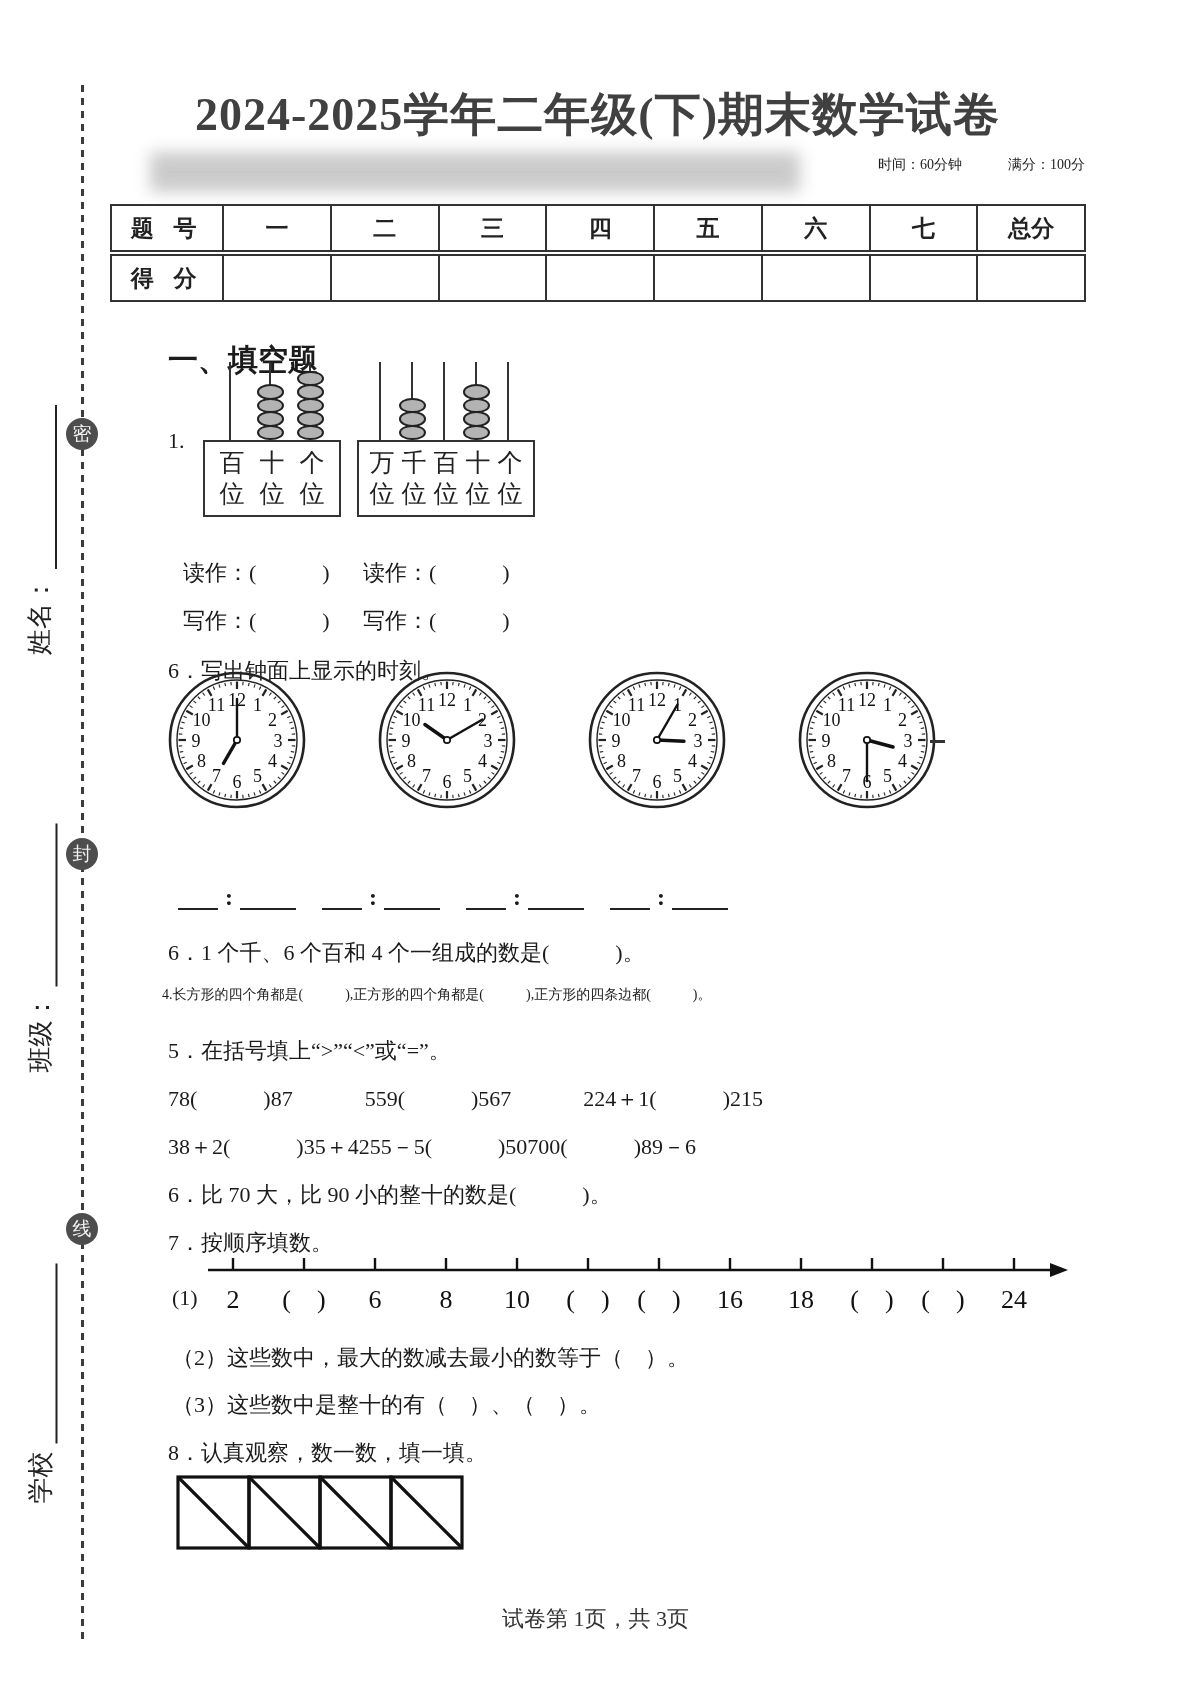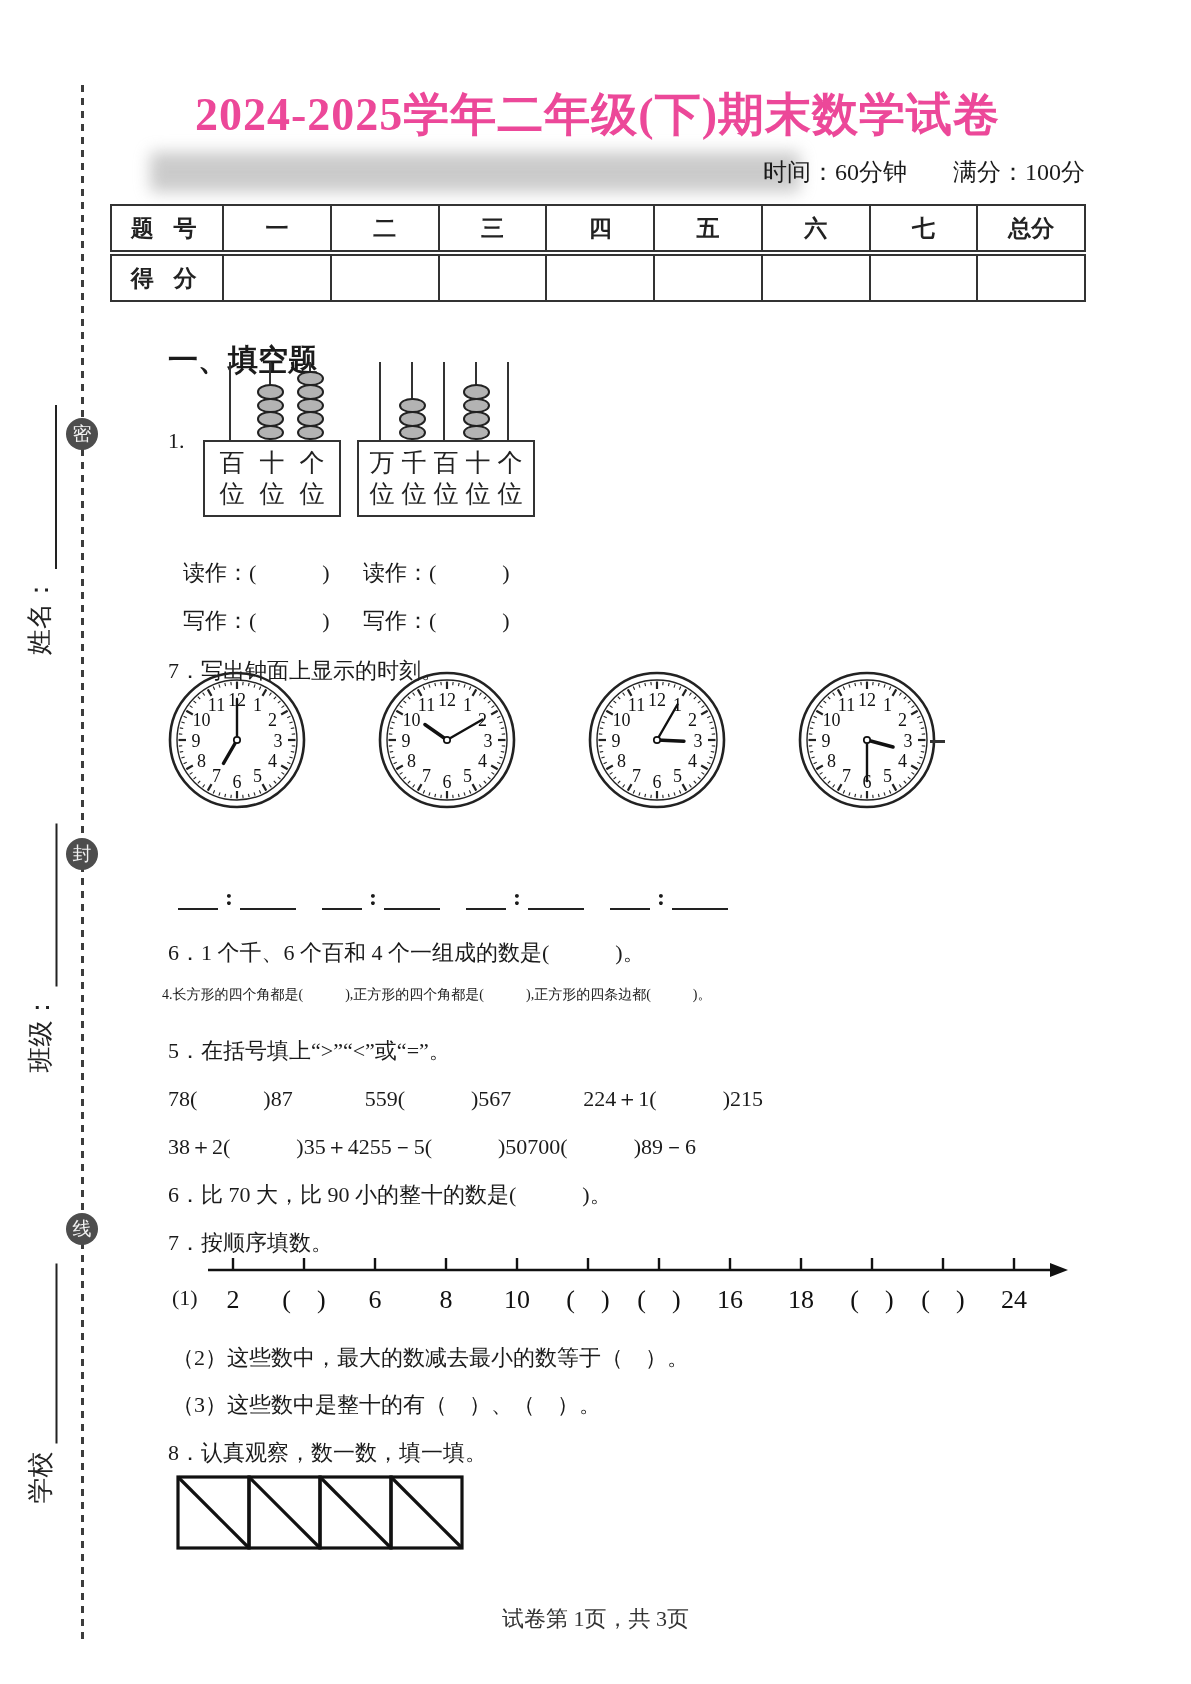--- a/index.html
+++ b/index.html
@@ -11,24 +11,24 @@
   
   #seal-line{position:absolute;left:81px;top:85px;width:2.5px;height:1560px;
     background:repeating-linear-gradient(#3c3c3c 0 7px,transparent 7px 13px);}
   .seal-circle{position:absolute;left:66px;width:32px;height:32px;border-radius:50%;
     background:#4d4d4d;color:#f2f2f2;font-size:19px;line-height:32px;text-align:center;}
   .vfield{position:absolute;transform:rotate(-90deg);white-space:nowrap;
     font-size:26px;color:#222;display:flex;align-items:flex-end;gap:8px;height:34px;}
   .vblank{display:inline-block;border-bottom:2.5px solid #222;height:22px;}
   
   #exam-title{left:110px;top:84px;width:975px;text-align:center;
-    font-size:46px;font-weight:bold;letter-spacing:1px;color:#ec4899;}
+    font-size:46px;font-weight:bold;letter-spacing:1px;color:#404040;}
   #blur-strip{left:150px;top:152px;width:650px;height:40px;background:#979797;
     opacity:.5;filter:blur(8px);border-radius:4px;}
-  #time-row{left:110px;top:156px;width:975px;text-align:right;font-size:24px;}
+  #time-row{left:110px;top:156px;width:975px;text-align:right;font-size:14px;}
   #time-row span{margin-left:46px;}
   
   #score-table-wrap{left:110px;top:204px;width:976px;}
   table.score{border-collapse:collapse;width:100%;table-layout:fixed;}
   table.score td{border:2.5px solid #333;height:42px;text-align:center;
     font-size:23px;font-weight:bold;color:#222;}
   table.score tr:first-child td{border-bottom:6px double #333;}
   table.score td.lab{letter-spacing:7px;}
   
   .qtext{font-size:22px;color:#1b1b1b;white-space:nowrap;}
@@ -215,21 +215,21 @@
           <span>位</span>
         </div>
       </div>
     </div>
 
   <div class="abs qtext" style="left:183px;top:558px;">读作：(　　　)</div>
   <div class="abs qtext" style="left:363px;top:558px;">读作：(　　　)</div>
   <div class="abs qtext" style="left:183px;top:606px;">写作：(　　　)</div>
   <div class="abs qtext" style="left:363px;top:606px;">写作：(　　　)</div>
 
-  <div class="abs qtext" style="left:168px;top:656px;">7．写出钟面上显示的时刻。</div>
+  <div class="abs qtext" style="left:168px;top:656px;">6．写出钟面上显示的时刻。</div>
   <div class="clock" style="left:167px;top:670px;"><svg width="140" height="140" viewBox="0 0 140 140">
         <circle cx="70" cy="70" r="67" fill="none" stroke="#222" stroke-width="2.6"></circle>
         <circle cx="70" cy="70" r="60" fill="none" stroke="#222" stroke-width="1.4"></circle>
         <line x1="70" y1="11.5" x2="70" y2="19" stroke="#222" stroke-width="2.2"></line>
         <line x1="76.11491510115773" y1="11.820469120956012" x2="75.74906547972094" y2="15.30129575474497" stroke="#222" stroke-width="1.1"></line>
         <line x1="82.16283391283892" y1="12.778365357072367" x2="81.43514299497676" y2="16.201881959640687" stroke="#222" stroke-width="1.1"></line>
         <line x1="88.07749417093441" y1="14.363193796733519" x2="86.99593469062211" y2="17.691891603766557" stroke="#222" stroke-width="1.1"></line>
         <line x1="93.79409361993432" y1="16.55759072790785" x2="92.37051536916901" y2="19.754999829656953" stroke="#222" stroke-width="1.1"></line>
         <line x1="99.25" y1="19.337513878610338" x2="95.5" y2="25.832704406993628" stroke="#222" stroke-width="2.2"></line>
         <line x1="104.38543725910968" y1="22.67250582906557" x2="102.32818887608602" y2="25.504065309377893" stroke="#222" stroke-width="1.1"></line>

